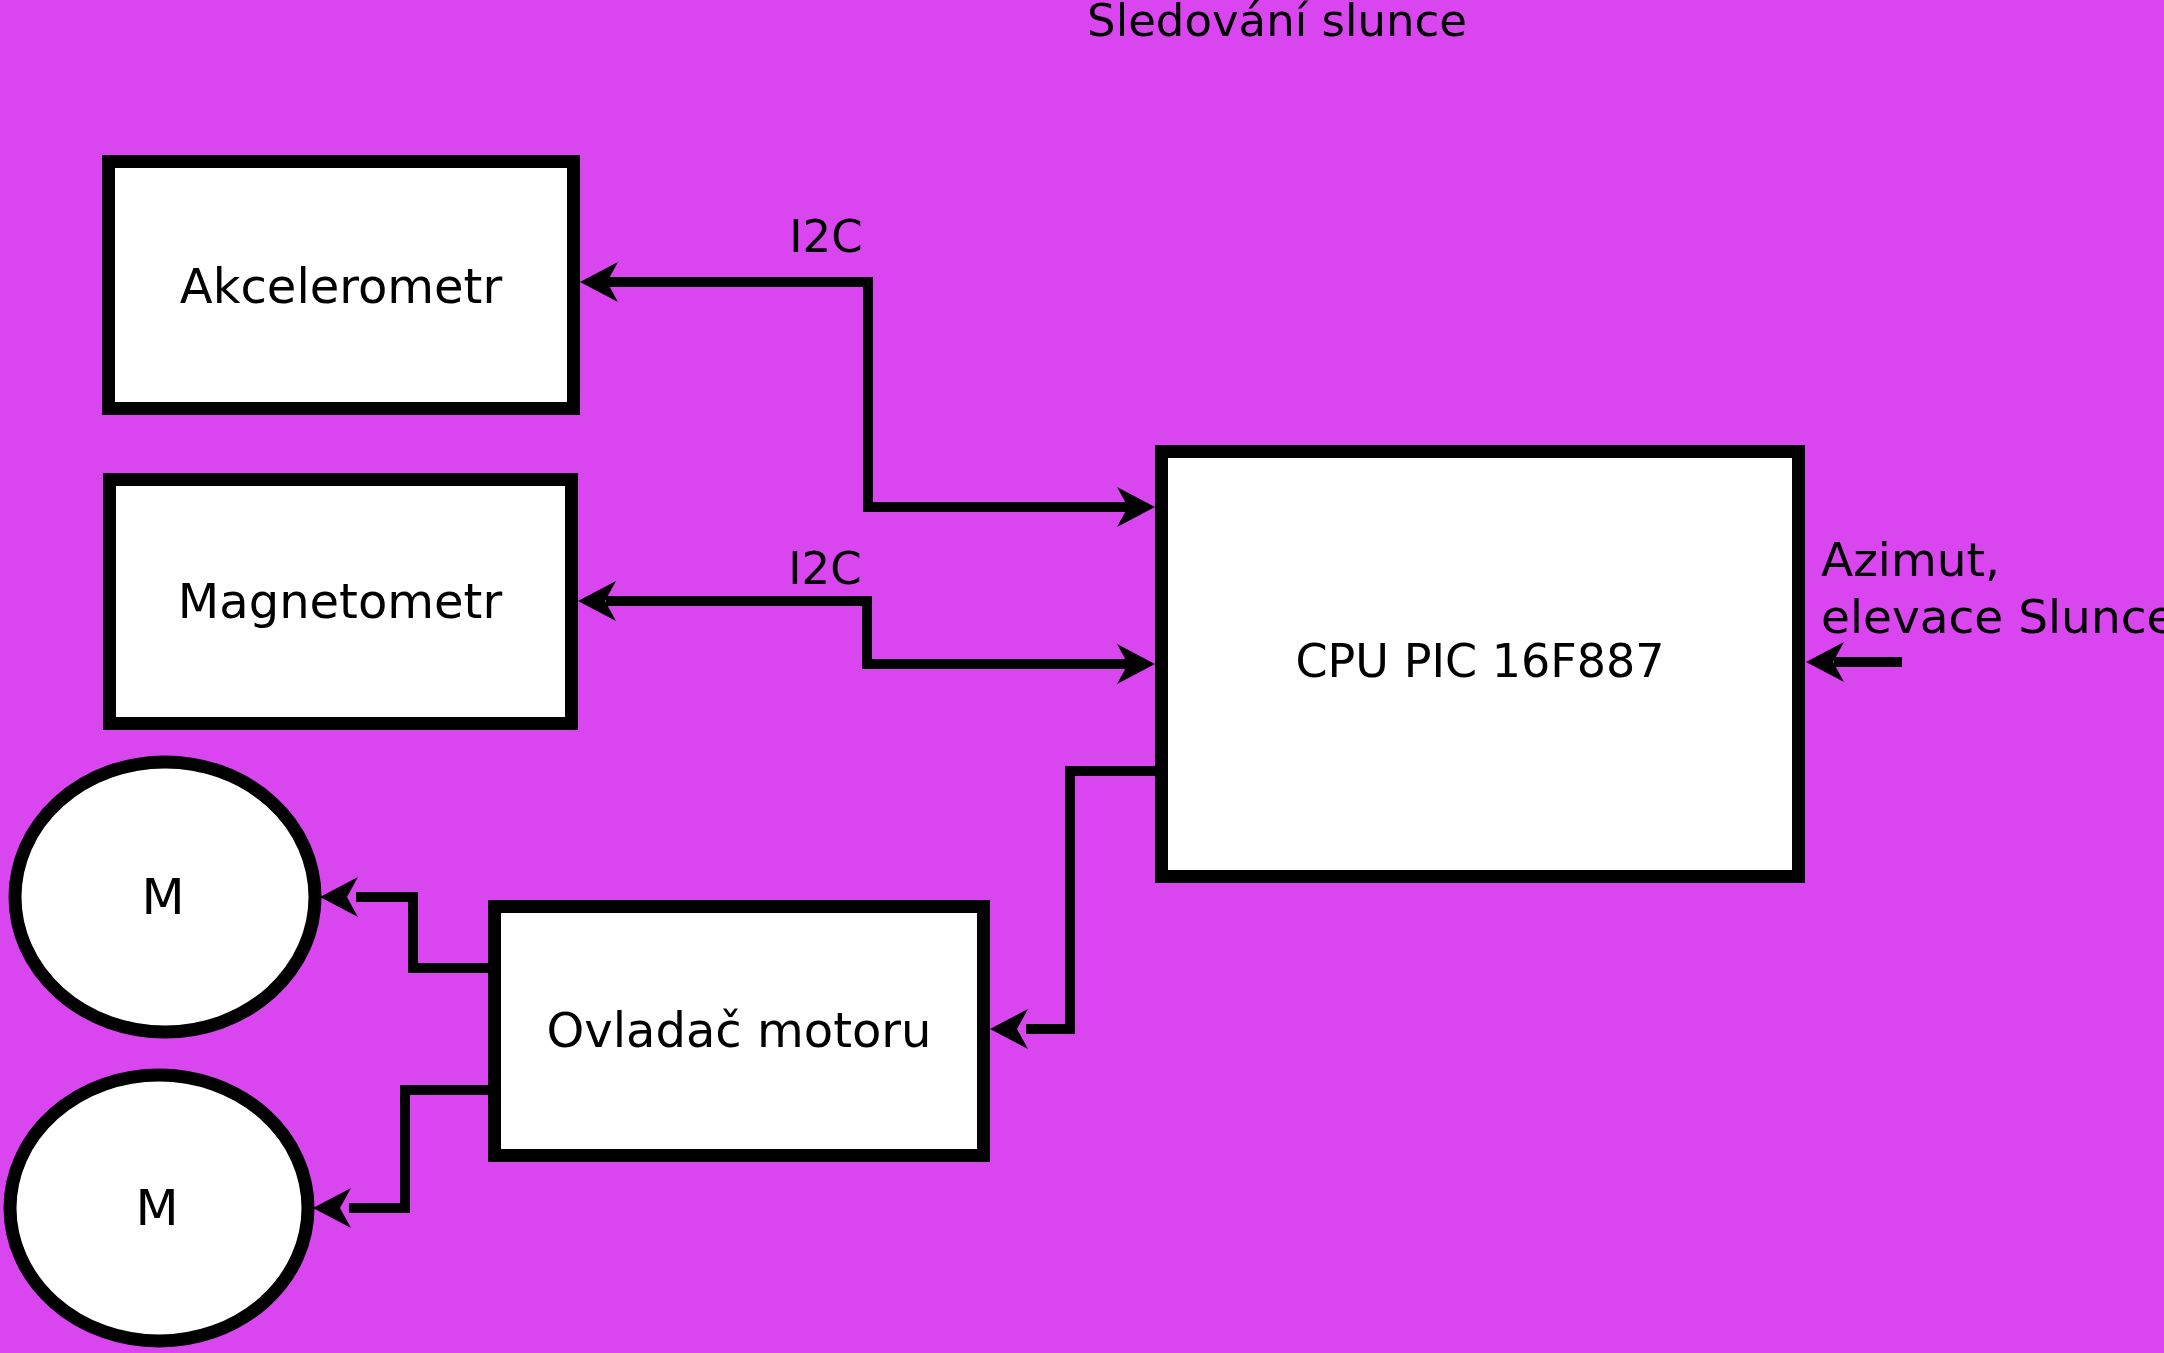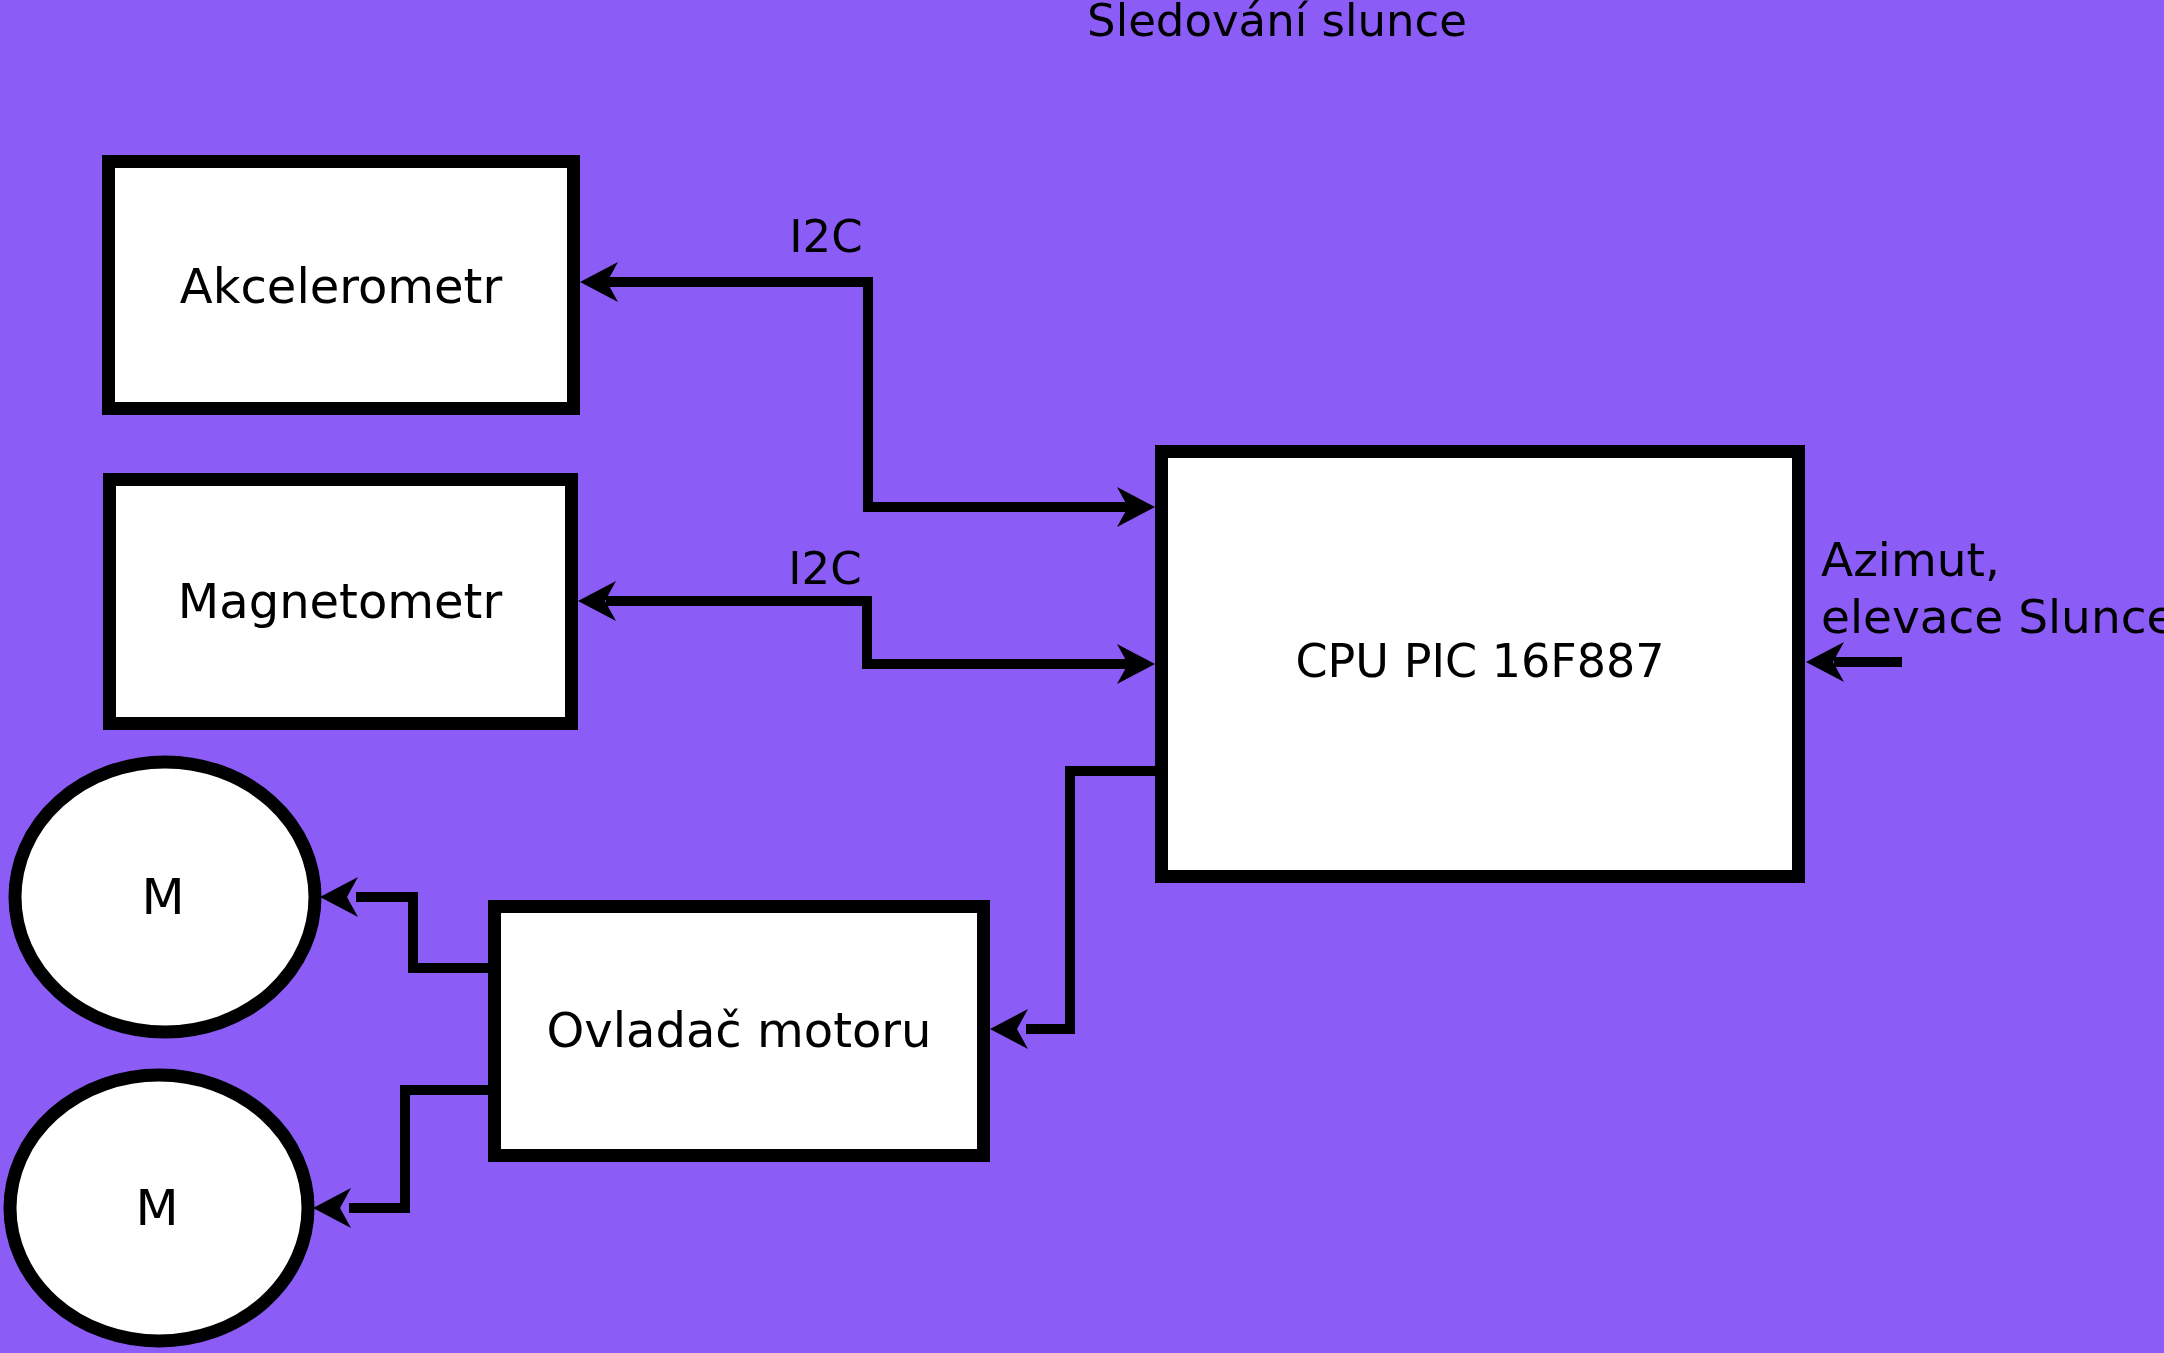--- a/index.html
+++ b/index.html
@@ -4,21 +4,21 @@
 <style>
   html, body {
     margin: 0;
     padding: 0;
     background: #ffffff;
   }
   .stage {
     position: relative;
     width: 2164px;
     height: 1353px;
-    background: #8b5cf6;
+    background: #d946ef;
     font-family: "DejaVu Sans", "Liberation Sans", sans-serif;
   }
   svg { display: block; }
   .node-box {
     fill: #ffffff;
     stroke: #000000;
     stroke-width: 13;
   }
   .connector {
     fill: none;

